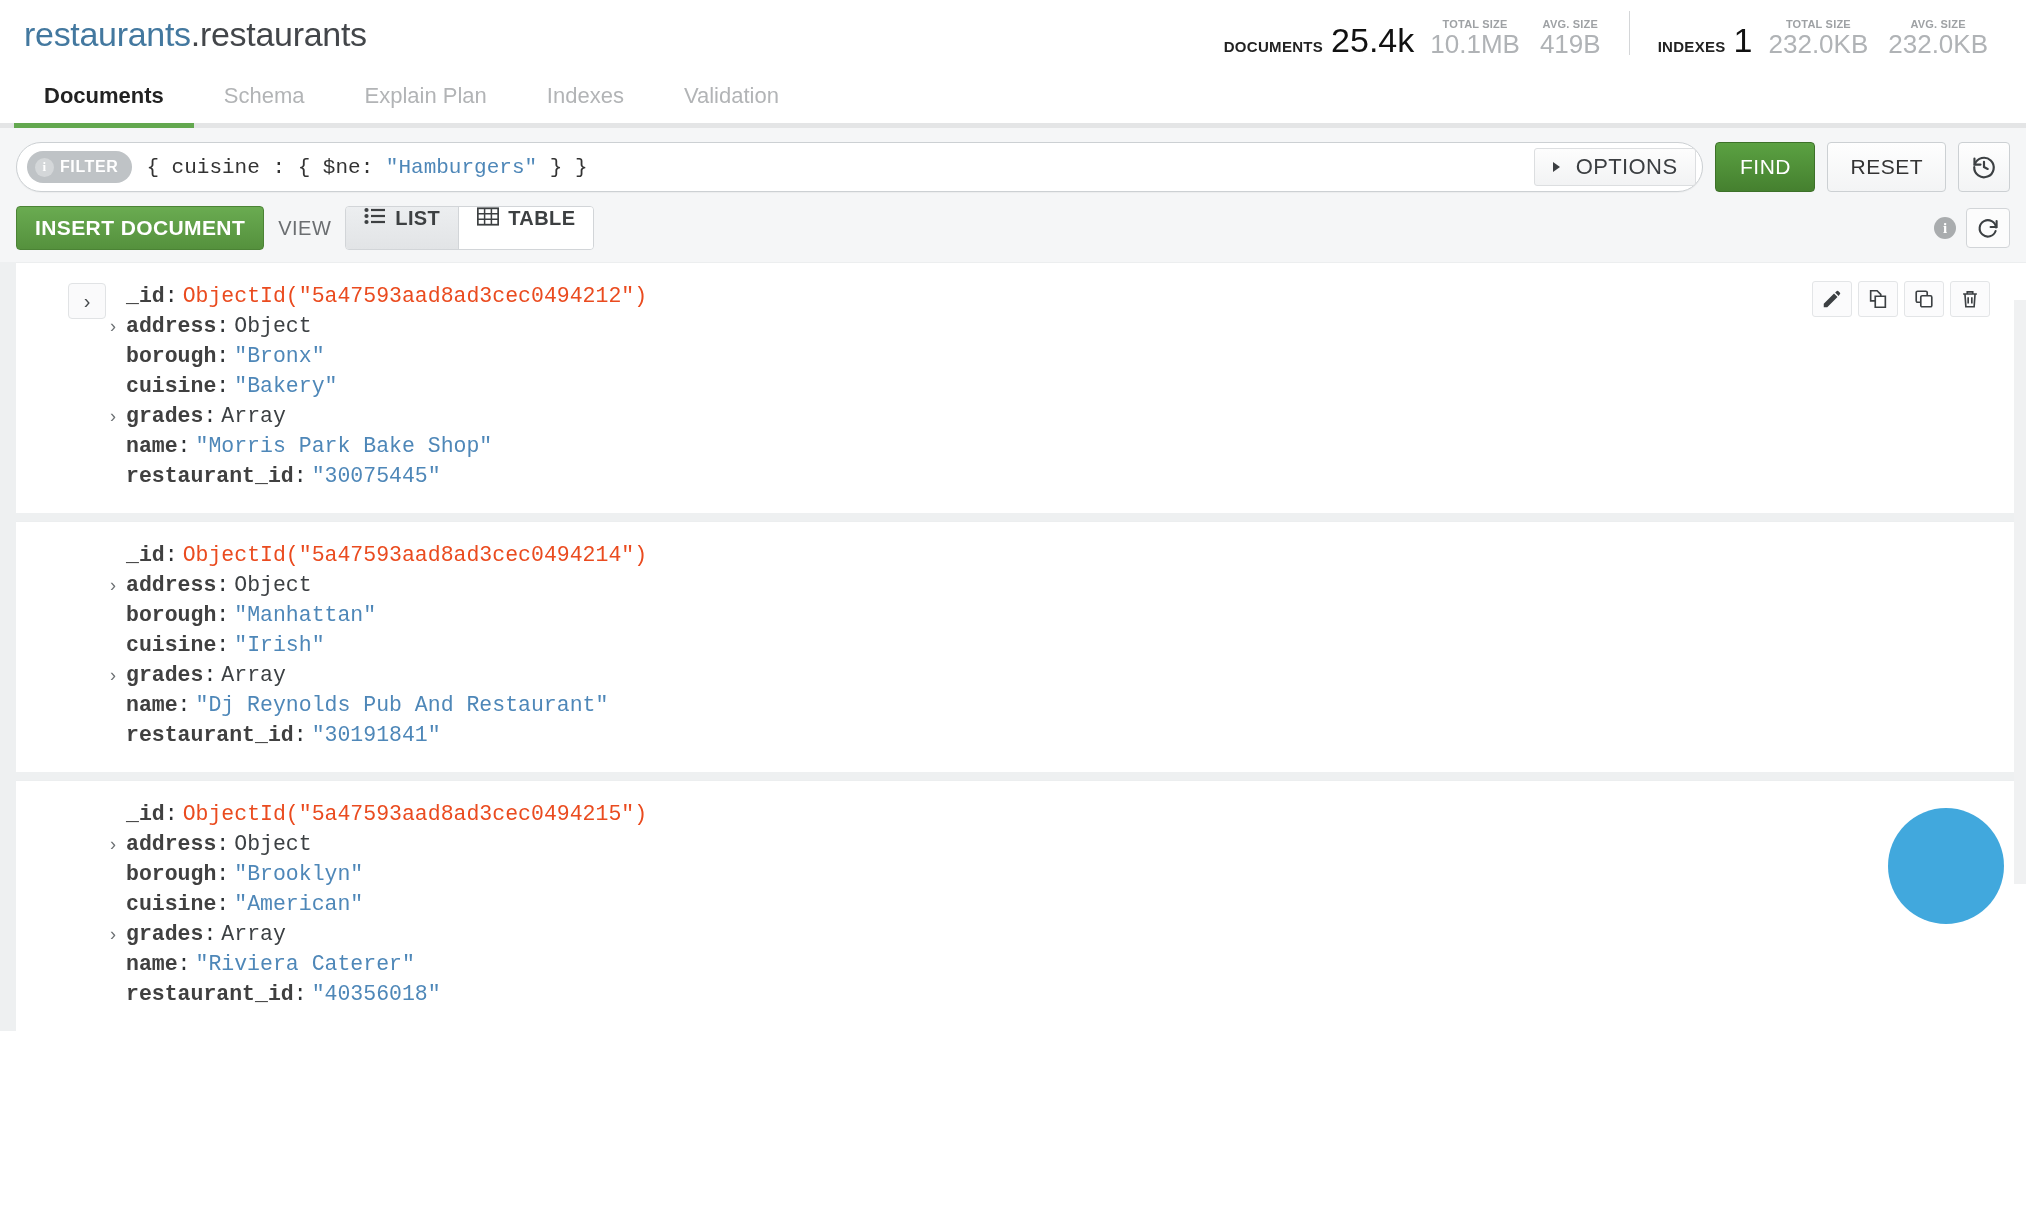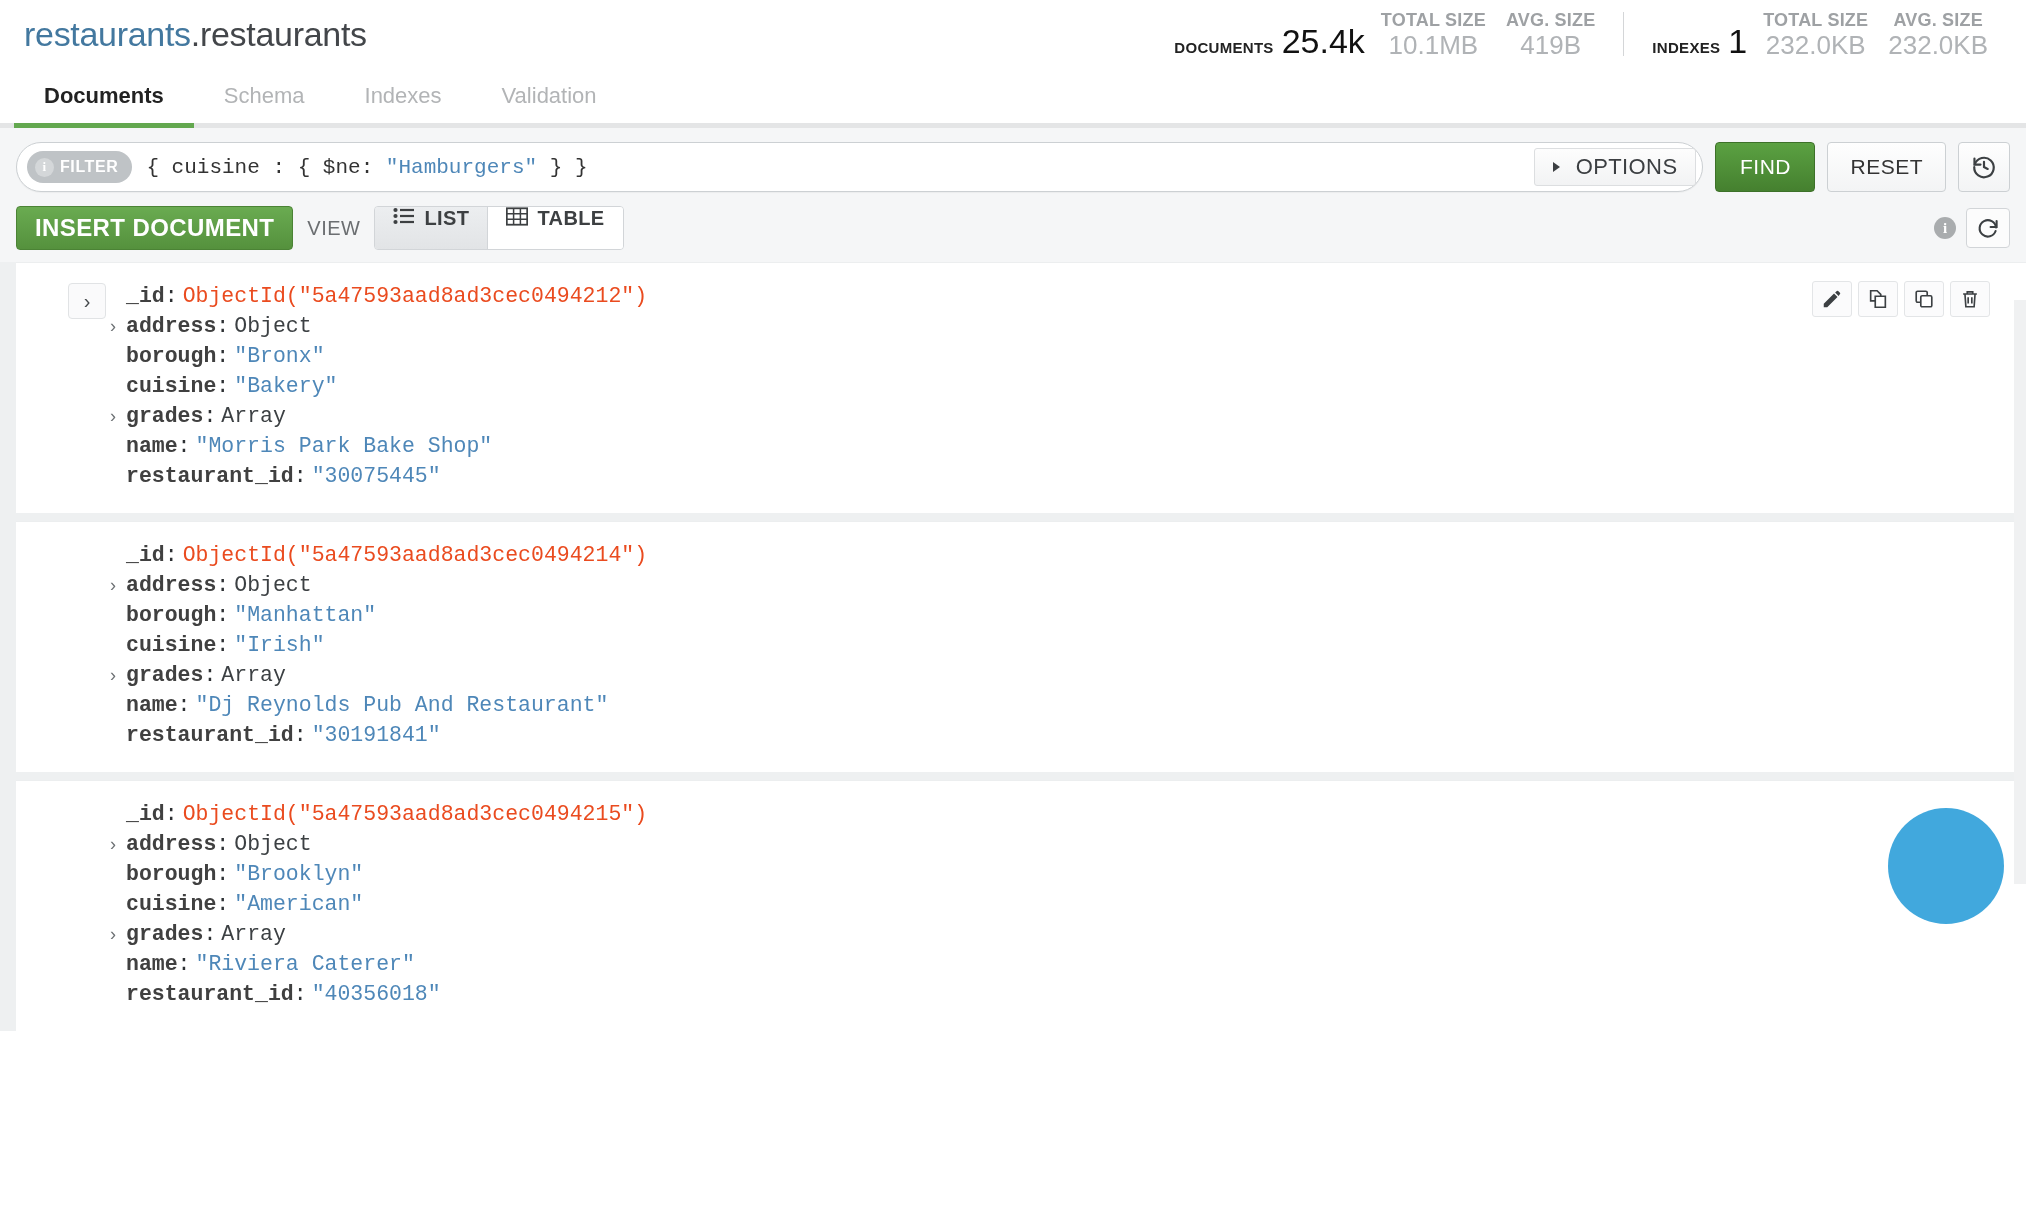--- a/index.html
+++ b/index.html
@@ -19,21 +19,21 @@
   }
   .ns-title { font-size: 34px; letter-spacing: -0.3px; white-space: nowrap; }
   .ns-db { color: #43789f; }
   .ns-dot { color: #43464a; }
   .ns-coll { color: #43464a; }
 
   .stats { margin-left: auto; display: flex; align-items: flex-end; padding-right: 4px; }
   .stat-group { display: flex; align-items: flex-end; }
   .stat { display: flex; flex-direction: column; align-items: center; padding: 0 10px; }
   .stat .lbl {
-    font-size: 18px; letter-spacing: .2px; color: #9ea1a4;
+    font-size: 11px; letter-spacing: .2px; color: #9ea1a4;
     text-transform: uppercase; font-weight: 700; margin-bottom: 1px; white-space: nowrap;
   }
   .stat .val { font-size: 26px; color: #b0b3b6; font-weight: 400; line-height: 1; }
   .stat-primary { flex-direction: row; align-items: baseline; padding-right: 6px; }
   .stat-primary .lbl {
     color: #222; font-size: 15px; font-weight: 700; margin: 0 8px 0 0; letter-spacing: .3px;
   }
   .stat-primary .val { color: #111; font-size: 34px; font-weight: 400; }
   .divider-v { width: 1px; height: 44px; background: #d4d6d8; margin: 0 18px 2px 18px; }
 
@@ -81,21 +81,21 @@
     display: flex; align-items: center; justify-content: center; cursor: pointer; border: 1px solid #ccd0d3;
     background: linear-gradient(#fefefe,#f3f4f5); color: #333; padding: 0 22px; white-space: nowrap;
   }
   .btn-find { background: linear-gradient(#5ba142,#45802f); border-color: #3d7129; color: #fff; font-weight: 400; min-width: 100px; }
   .btn-icon { width: 52px; padding: 0; }
 
   
   .toolbar { padding: 4px 16px 12px 16px; display: flex; align-items: center; gap: 14px; background: #f5f6f7; }
   .btn-insert {
     height: 44px; background: linear-gradient(#6aab51,#55913d); border: 1px solid #4b8335; color: #fff;
-    border-radius: 4px; padding: 0 18px; font-size: 24px; font-weight: 700; letter-spacing: .4px;
+    border-radius: 4px; padding: 0 18px; font-size: 21px; font-weight: 700; letter-spacing: .4px;
     display: flex; align-items: center; cursor: pointer;
   }
   .view-label { font-size: 20px; color: #6b6e71; letter-spacing: .5px; }
   .seg { display: flex; border: 1px solid #d2d5d8; border-radius: 4px; overflow: hidden; }
   .seg-btn {
     height: 42px; display: flex; align-items: flex-start; gap: 9px; padding: 0 18px;
     font-size: 20px; font-weight: 700; color: #3d4042; letter-spacing: .4px; cursor: pointer;
     background: #fff; border-right: 1px solid #d2d5d8;
   }
   .seg-btn:last-child { border-right: none; }
@@ -195,20 +195,23 @@
       </div>
     </div>
   </div>
 
   <div class="tabs" id="tabs">
       <div class="tab active">
         <span>Documents</span>
       </div>
       <div class="tab">
         <span>Schema</span>
+      </div>
+      <div class="tab">
+        <span>Explain Plan</span>
       </div>
       <div class="tab">
         <span>Indexes</span>
       </div>
       <div class="tab">
         <span>Validation</span>
       </div>
     </div>
 
   <div class="filter-bar">

